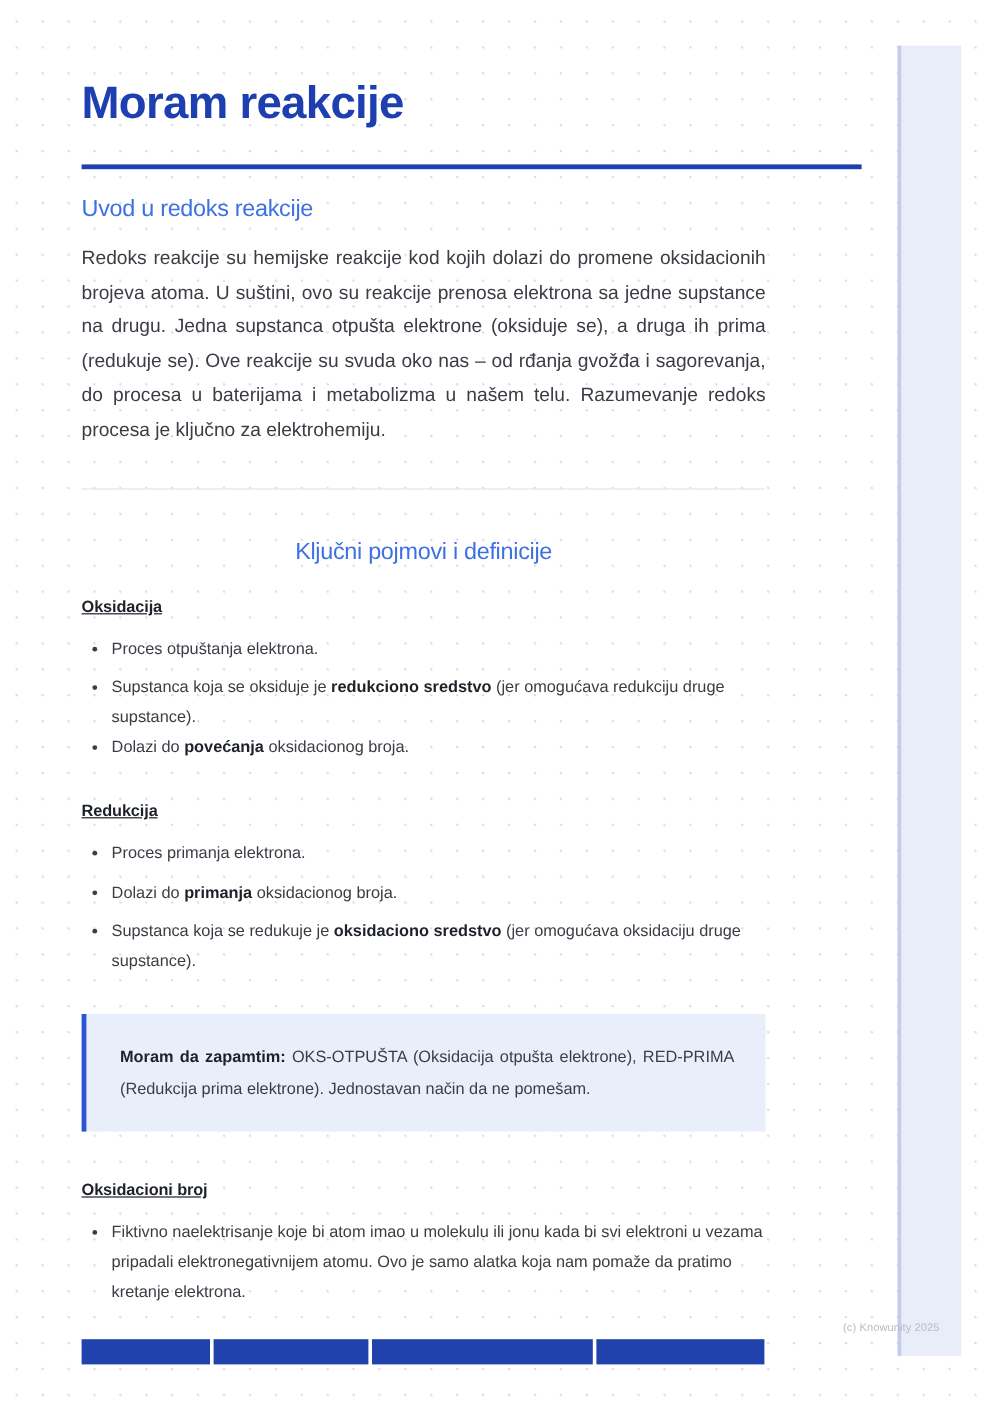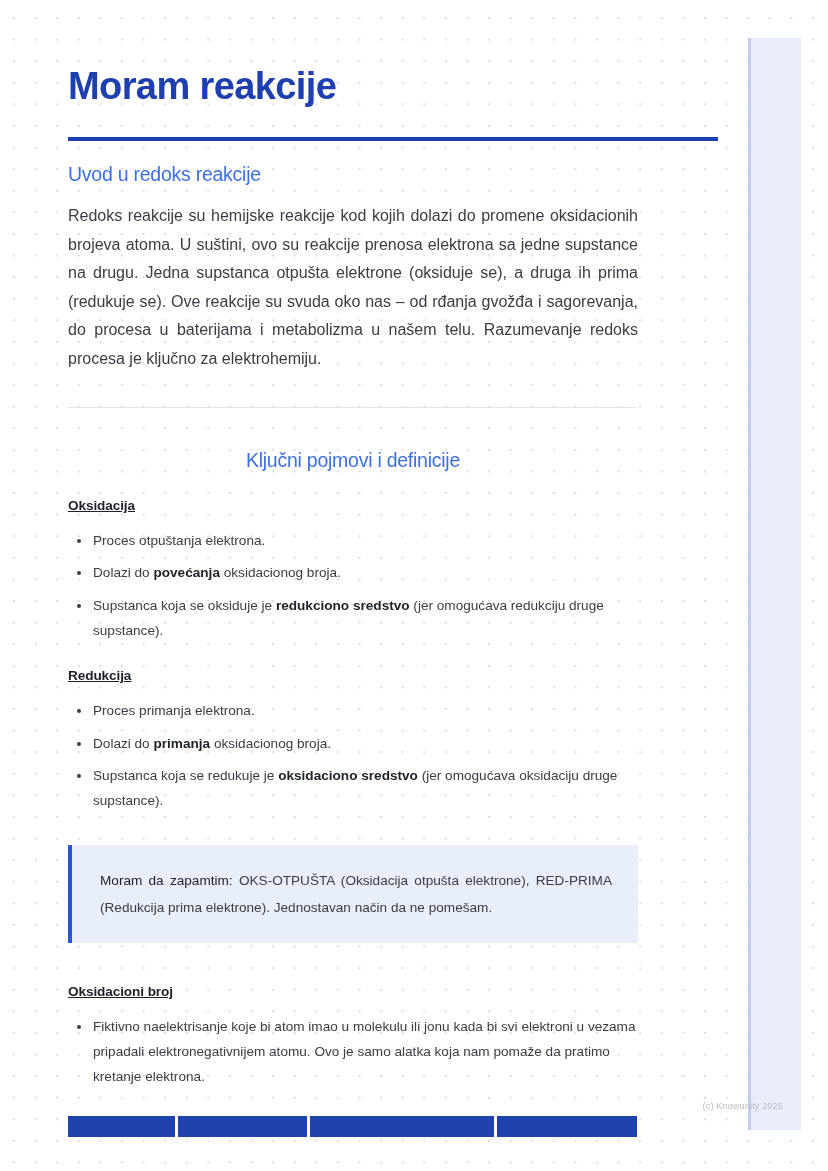--- a/index.html
+++ b/index.html
@@ -135,21 +135,21 @@
     padding: 22px 26px 22px 28px;
     width: 570px;
   }
   .callout p {
     margin: 0;
     font-size: 13.6px;
     line-height: 27px;
     color: #3a3d44;
     text-align: justify;
   }
-  .callout p b { color: #1d2128; font-weight: normal; }
+  .callout p b { color: #1d2128; font-weight: bold; }
 
   
   #footer-credit {
     position: absolute;
     left: 0;
     top: 1101px;
     width: 783px;
     text-align: right;
     font-size: 9.2px;
     color: #b9bcc6;
@@ -192,25 +192,25 @@
     <h2 class="section-heading h-key">Ključni pojmovi i definicije</h2>
 
     <div style="height:26px"></div>
     <h3 class="sub-heading">Oksidacija</h3>
 
     <div style="height:16px"></div>
     <ul class="bullets">
       <li style="padding-bottom:8px">
         <span>Proces otpuštanja elektrona.</span><b></b><span></span>
       </li>
-      <li style="padding-bottom:8px">
-        <span>Dolazi do </span><b>povećanja</b><span> oksidacionog broja.</span>
-      </li>
       <li>
         <span>Supstanca koja se oksiduje je </span><b>redukciono sredstvo</b><span> (jer omogućava redukciju druge supstance).</span>
+      </li>
+      <li style="padding-bottom:8px">
+        <span>Dolazi do </span><b>povećanja</b><span> oksidacionog broja.</span>
       </li>
     </ul>
 
     <div style="height:24px"></div>
     <h3 class="sub-heading">Redukcija</h3>
 
     <div style="height:16px"></div>
     <ul class="bullets">
       <li style="padding-bottom:8px">
         <span>Proces primanja elektrona.</span><b></b><span></span>

